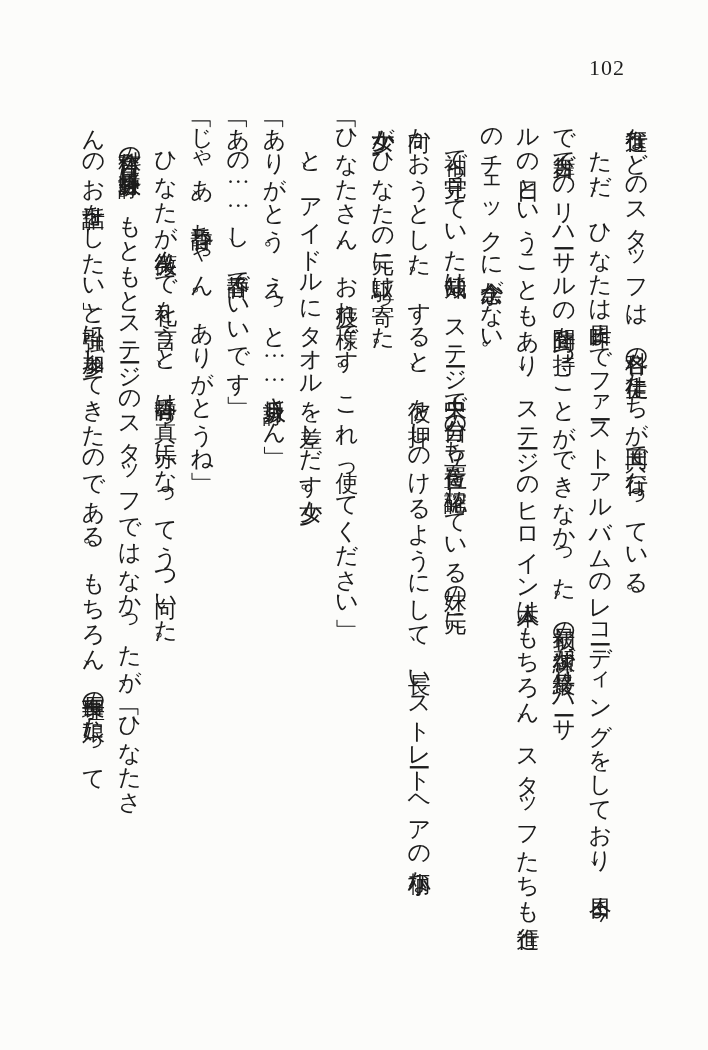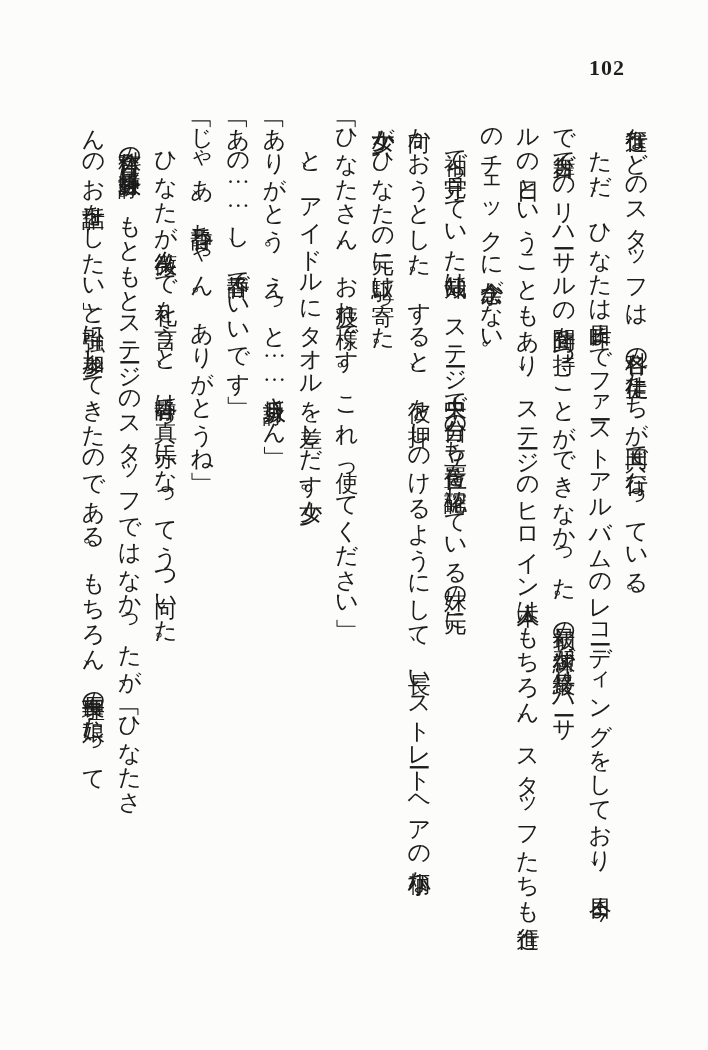--- a/index.html
+++ b/index.html
@@ -20,21 +20,20 @@
     background: #fcfcfa;
   }
   .page-number {
     position: absolute;
     top: 55px;
     left: 589px;
     font-size: 22px;
     color: #1e1e1e;
     letter-spacing: 1px;
     font-family: "Liberation Serif", "DejaVu Serif", serif;
-    font-weight: bold;
   }
   .text-block {
     position: absolute;
     top: 113px;
     right: 54px;
     height: 840px;
     writing-mode: vertical-rl;
     -webkit-writing-mode: vertical-rl;
     text-orientation: upright;
     color: #1c1c1c;

